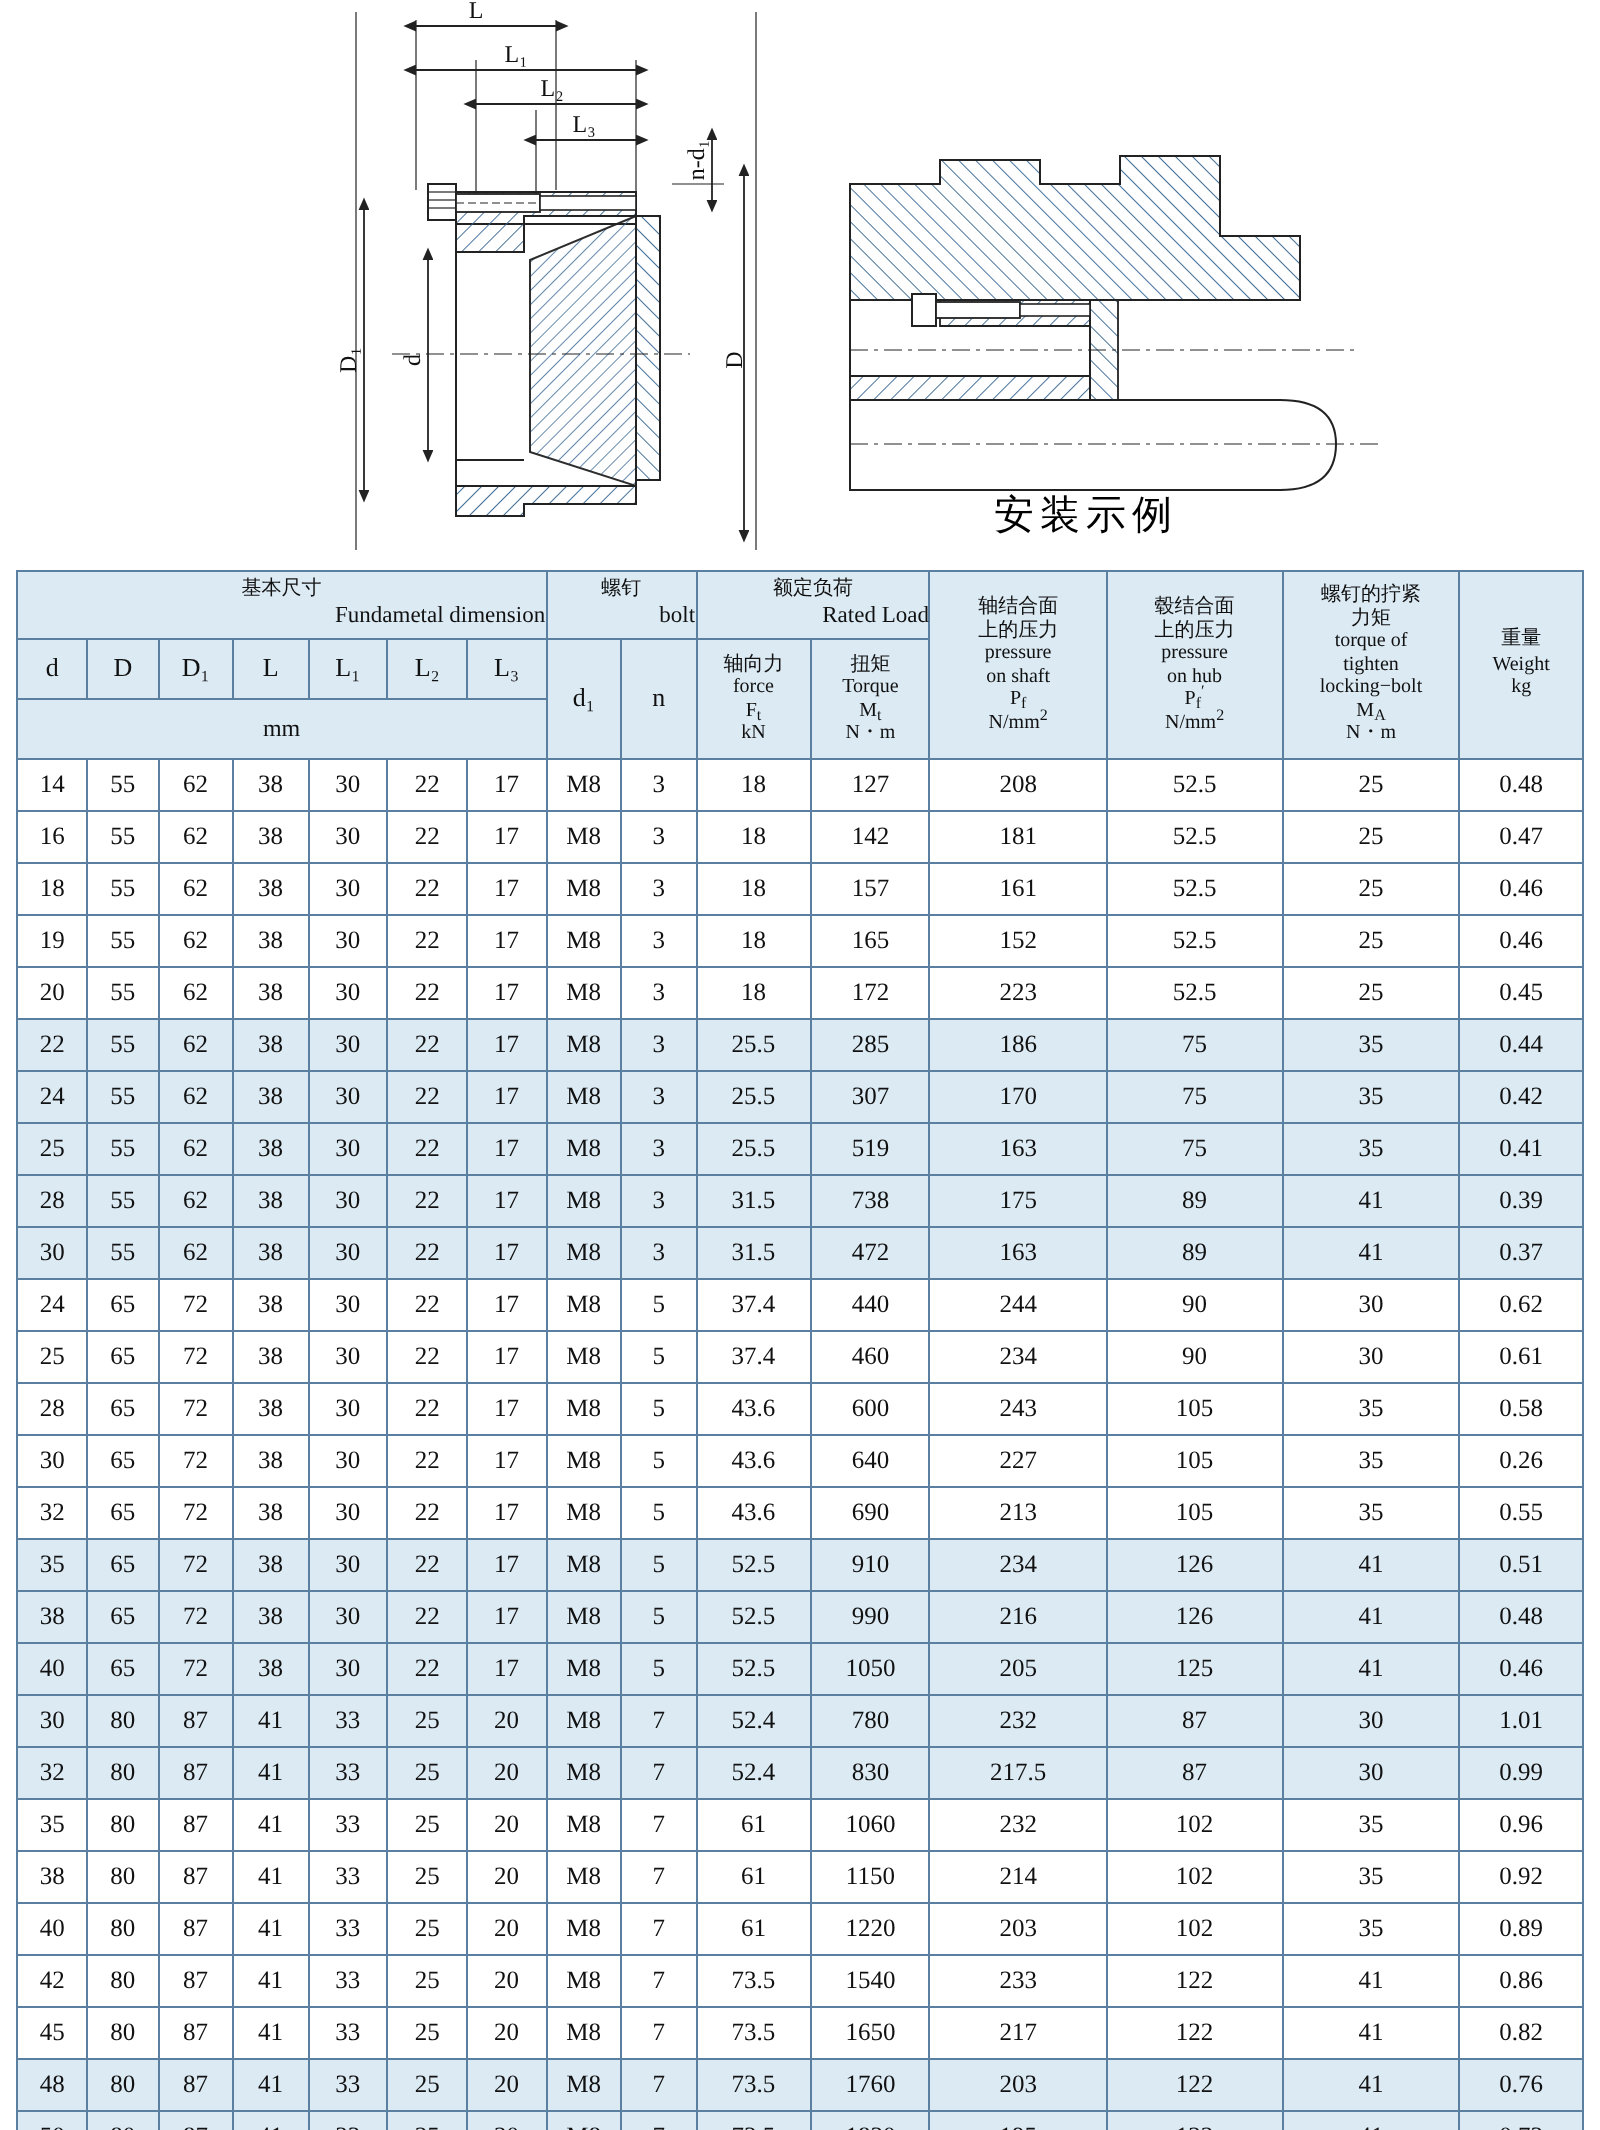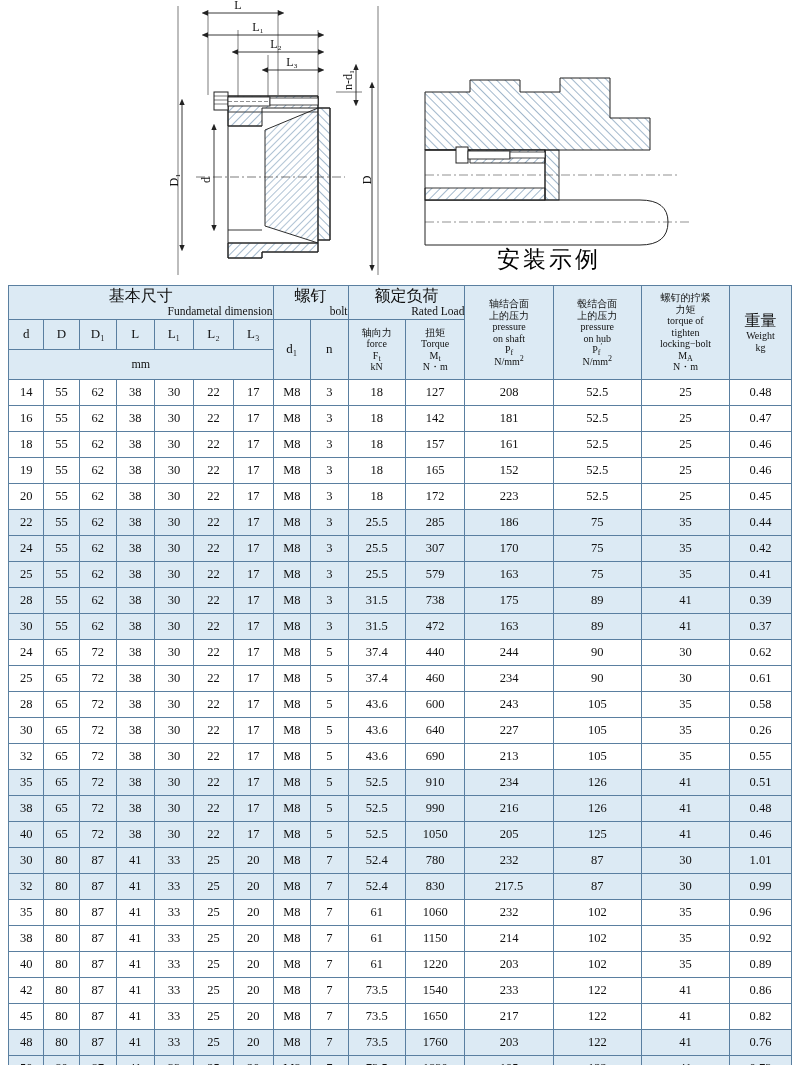--- a/index.html
+++ b/index.html
@@ -27,21 +27,21 @@
     width: 800px;
     height: 285px;
   }
   .drawing svg {
     display: block;
   }
   .caption-cn {
     position: absolute;
     left: 497px;
     top: 244px;
-    font-size: 23px;
+    font-size: 20px;
     letter-spacing: 3px;
     font-family: "DejaVu Sans", sans-serif;
     color: #000;
   }
 
   
   .table-wrap {
     margin: 0 8px;
     width: 784px;
   }
@@ -60,22 +60,22 @@
   }
   thead th {
     background: #dceaf4;
     font-weight: normal;
     color: #111;
   }
   .hdr-big {
     font-size: 13px;
   }
   .hdr-cn {
-    font-family: Liberation Sans, sans-serif;
-    font-size: 16px;
+    font-family: Liberation Mono, monospace;
+    font-size: 10px;
   }
   .hdr-en {
     font-size: 11.5px;
     text-align: right;
   }
   .hdr-sm {
     font-size: 10px;
     font-family: "DejaVu Sans", sans-serif;
   }
   .hdr-en-sm {
@@ -434,21 +434,21 @@
             <td>25</td>
             <td>55</td>
             <td>62</td>
             <td>38</td>
             <td>30</td>
             <td>22</td>
             <td>17</td>
             <td>M8</td>
             <td>3</td>
             <td>25.5</td>
-            <td>579</td>
+            <td>519</td>
             <td>163</td>
             <td>75</td>
             <td>35</td>
             <td>0.41</td>
           </tr>
           <tr class="alt">
             <td>28</td>
             <td>55</td>
             <td>62</td>
             <td>38</td>

